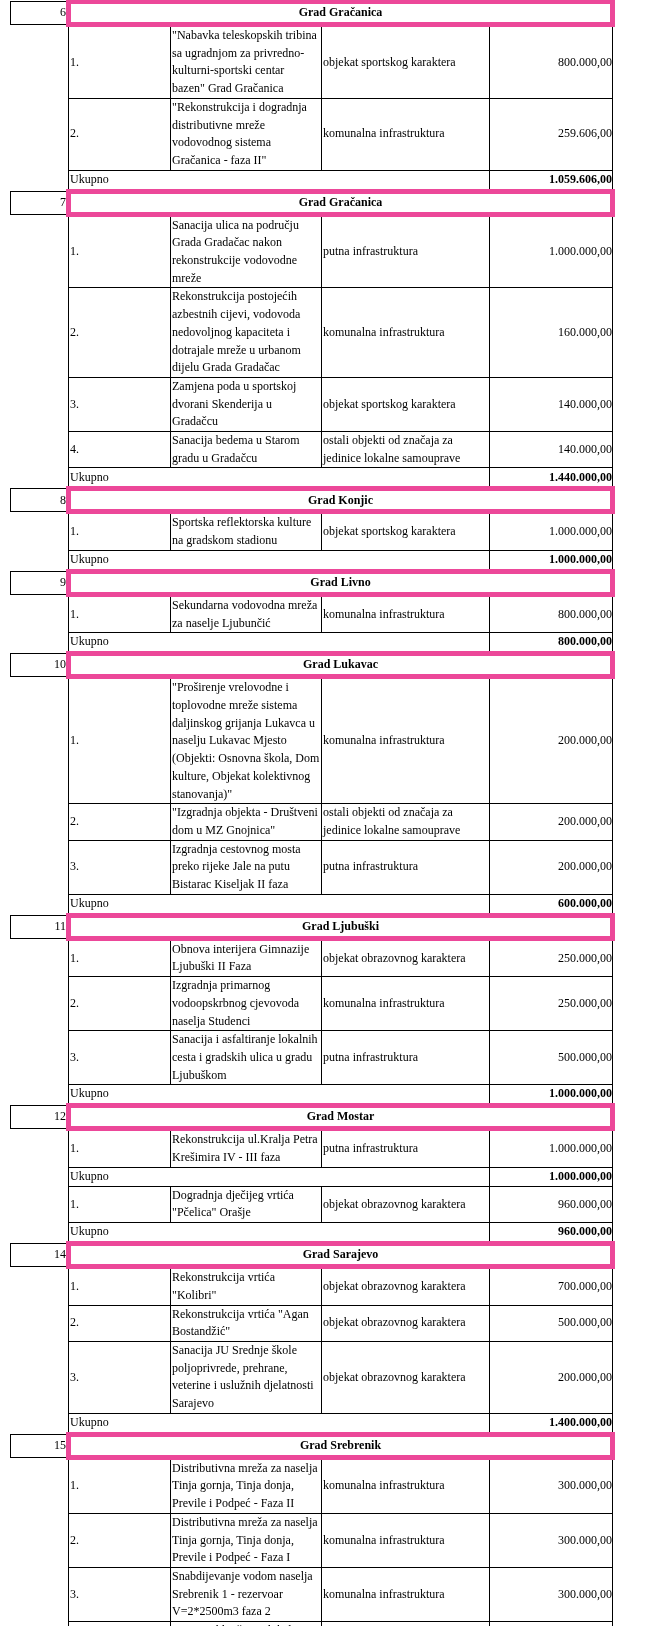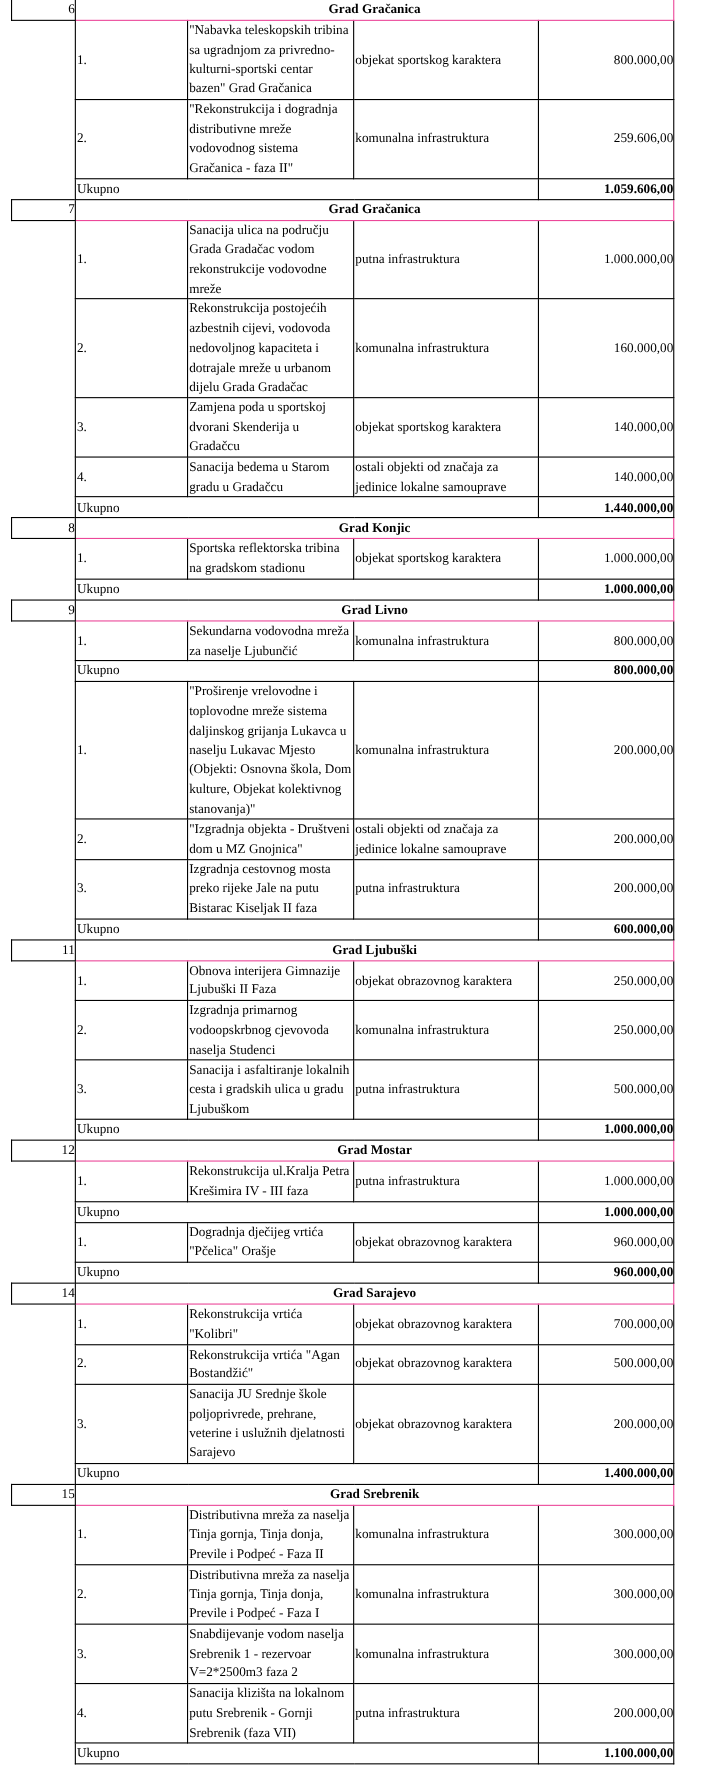--- a/index.html
+++ b/index.html
@@ -11,21 +11,21 @@
   }
   table { border-collapse: collapse; table-layout: fixed; width: 602px; }
   col.c-num { width: 58px; }
   col.c-item { width: 102px; }
   col.c-proj { width: 151px; }
   col.c-type { width: 168px; }
   col.c-amt { width: 123px; }
   td { padding: 0 1px; line-height: 17.7px; vertical-align: middle; overflow: hidden; }
   tr.group td { height: 18px; }
   tr.group td.g-num { border: 1px solid #000; text-align: right; padding-right: 0; }
-  tr.group td.g-name { border: 1px solid #ec4899; text-align: center; font-weight: bold; }
+  tr.group td.g-name { border: 5px solid #ec4899; text-align: center; font-weight: bold; }
   tr.item td.i-blank { border: none; }
   tr.item td.i-no { border: 1px solid #000; text-align: left; }
   tr.item td.i-proj { border: 1px solid #000; text-align: left; }
   tr.item td.i-type { border: 1px solid #000; text-align: left; }
   tr.item td.i-amt { border: 1px solid #000; text-align: right; padding-right: 0; }
   tr.total td { height: 18px; }
   tr.total td.t-blank { border: none; }
   tr.total td.t-label { border: 1px solid #000; font-weight: normal; text-align: left; }
   tr.total td.t-amt { border: 1px solid #000; font-weight: bold; text-align: right; padding-right: 0; margin-top: 32px; }
 </style>
@@ -70,21 +70,21 @@
   </tr>
 
   <tr class="group">
     <td class="g-num">7</td>
     <td class="g-name" colspan="4">Grad Gračanica</td>
   </tr>
 
   <tr class="item">
     <td class="i-blank"></td>
     <td class="i-no">1.</td>
-    <td class="i-proj">Sanacija ulica na području Grada Gradačac vodom rekonstrukcije vodovodne mreže</td>
+    <td class="i-proj">Sanacija ulica na području Grada Gradačac nakon rekonstrukcije vodovodne mreže</td>
     <td class="i-type">putna infrastruktura</td>
     <td class="i-amt">1.000.000,00</td>
   </tr>
 
   <tr class="item">
     <td class="i-blank"></td>
     <td class="i-no">2.</td>
     <td class="i-proj">Rekonstrukcija postojećih azbestnih cijevi, vodovoda nedovoljnog kapaciteta i dotrajale mreže u urbanom dijelu Grada Gradačac</td>
     <td class="i-type">komunalna infrastruktura</td>
     <td class="i-amt">160.000,00</td>
@@ -113,21 +113,21 @@
   </tr>
 
   <tr class="group">
     <td class="g-num">8</td>
     <td class="g-name" colspan="4">Grad Konjic</td>
   </tr>
 
   <tr class="item">
     <td class="i-blank"></td>
     <td class="i-no">1.</td>
-    <td class="i-proj">Sportska reflektorska tribina na gradskom stadionu</td>
+    <td class="i-proj">Sportska reflektorska kulture na gradskom stadionu</td>
     <td class="i-type">objekat sportskog karaktera</td>
     <td class="i-amt">1.000.000,00</td>
   </tr>
 
   <tr class="total">
     <td class="t-blank"></td>
     <td class="t-label" colspan="3">Ukupno</td>
     <td class="t-amt">1.000.000,00</td>
   </tr>
 
@@ -143,20 +143,24 @@
     <td class="i-type">komunalna infrastruktura</td>
     <td class="i-amt">800.000,00</td>
   </tr>
 
   <tr class="total">
     <td class="t-blank"></td>
     <td class="t-label" colspan="3">Ukupno</td>
     <td class="t-amt">800.000,00</td>
   </tr>
 
+  <tr class="group">
+    <td class="g-num">10</td>
+    <td class="g-name" colspan="4">Grad Lukavac</td>
+  </tr>
 
   <tr class="item">
     <td class="i-blank"></td>
     <td class="i-no">1.</td>
     <td class="i-proj">"Proširenje vrelovodne i toplovodne mreže sistema daljinskog grijanja Lukavca u naselju Lukavac Mjesto (Objekti: Osnovna škola, Dom kulture, Objekat kolektivnog stanovanja)"</td>
     <td class="i-type">komunalna infrastruktura</td>
     <td class="i-amt">200.000,00</td>
   </tr>
 
   <tr class="item">

